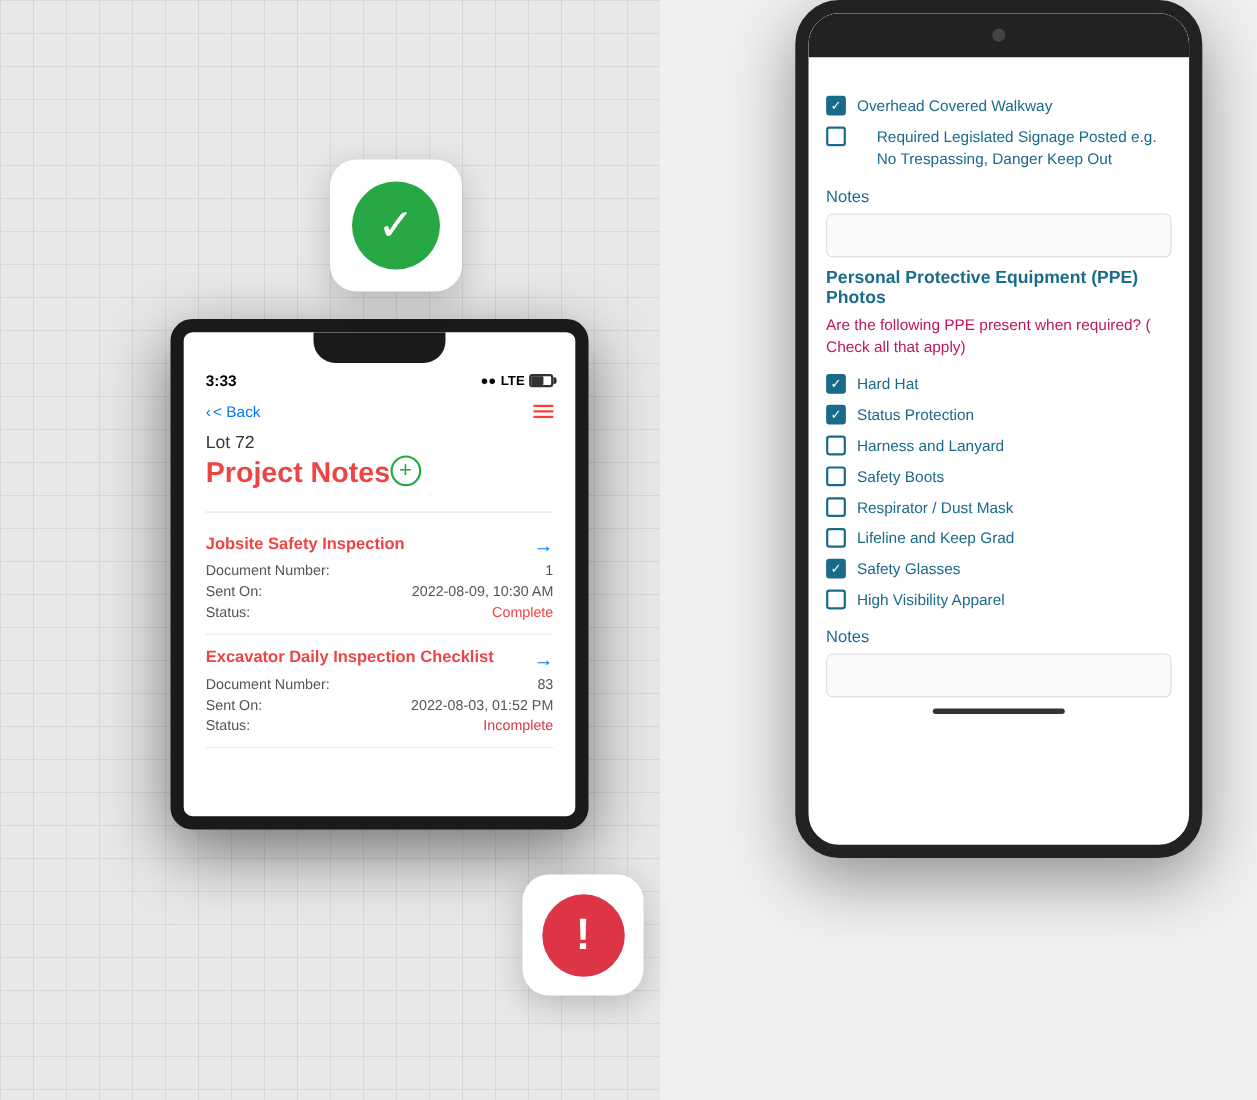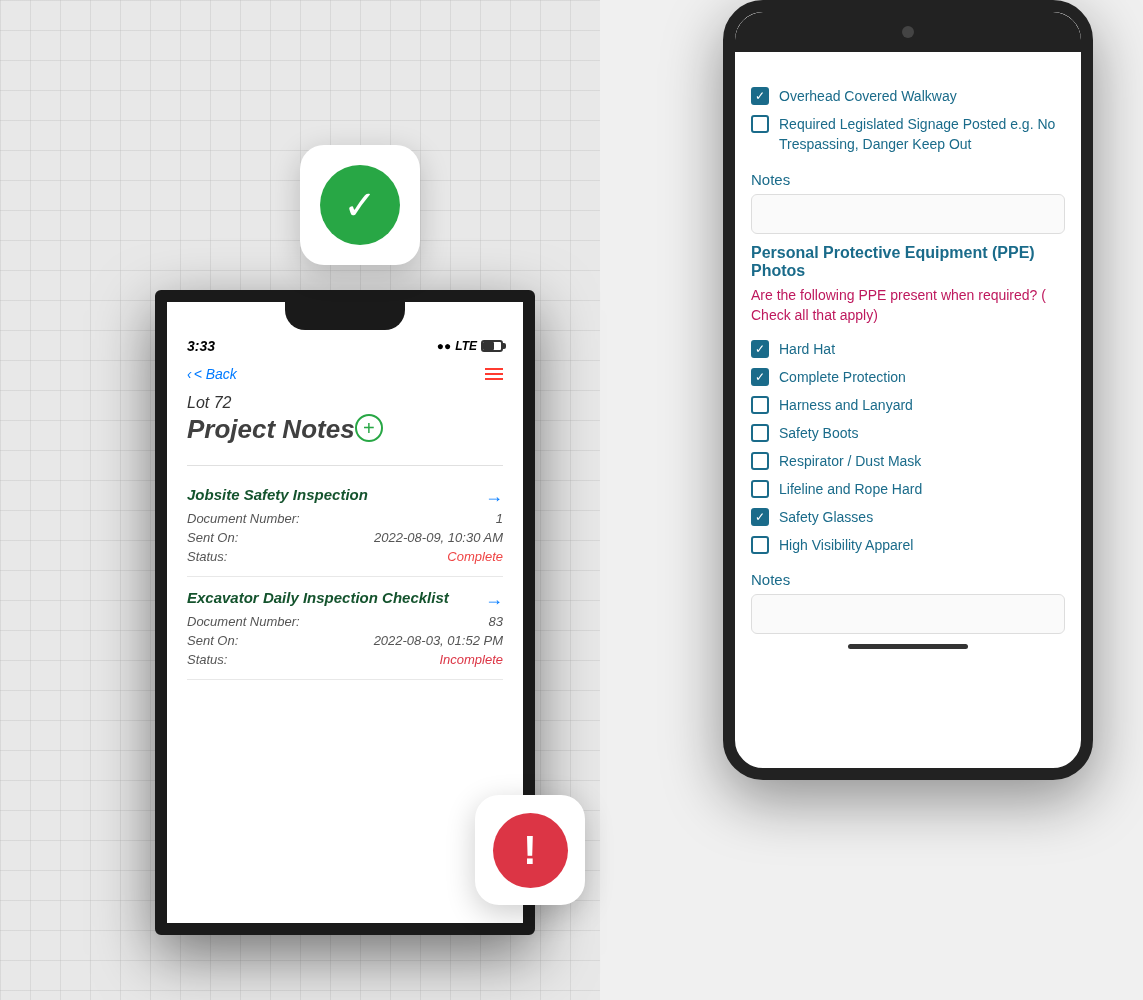--- a/index.html
+++ b/index.html
@@ -43,27 +43,26 @@
       overflow-y: auto;
       height: 100%;
     }
 
     
     .phone-left {
       position: absolute;
       top: 290px;
       left: 155px;
       width: 380px;
-      height: 645px;
+      height: 464px;
       background: white;
-      border-radius: 6px;
+      border-radius: 20px;
       box-shadow: 0 20px 60px rgba(0,0,0,0.5);
       overflow: hidden;
       border: 12px solid #1a1a1a;
-      font-style: italic;
     }
 
     .phone-left-notch {
       width: 120px;
       height: 28px;
       background: #1a1a1a;
       border-radius: 0 0 20px 20px;
       margin: 0 auto;
     }
 
@@ -144,21 +143,21 @@
     .page-title-small {
       font-size: 16px;
       font-weight: 400;
       color: #333;
       margin-top: 4px;
     }
 
     .page-title-large {
       font-size: 26px;
       font-weight: 700;
-      color: #404040;
+      color: #ef4444;
       margin-top: 2px;
       margin-bottom: 12px;
     }
 
     .divider {
       height: 1px;
       background: #e0e0e0;
       margin: 8px 0;
     }
 
@@ -169,21 +168,21 @@
 
     .list-item-header {
       display: flex;
       justify-content: space-between;
       align-items: flex-start;
     }
 
     .list-item-title {
       font-size: 15px;
       font-weight: 600;
-      color: #14532d;
+      color: #ef4444;
       flex: 1;
     }
 
     .arrow-right {
       color: #007AFF;
       font-size: 18px;
       margin-left: 8px;
     }
 
     .list-item-row {
@@ -323,21 +322,21 @@
 
     .checkbox-box.checked {
       background: #1a6b8a;
       color: white;
       font-size: 12px;
     }
 
     .signage-item {
       display: flex;
       align-items: flex-start;
-      gap: 10px;
+      gap: 28px;
       padding: 5px 0;
       font-size: 14px;
       color: #1a6b8a;
     }
 
     .signage-text {
       line-height: 1.4;
     }
 
     .covered-walkway {
@@ -409,37 +408,37 @@
 
     <div class="ppe-question">Are the following PPE present when required? ( Check all that apply)</div>
 
     <div>
       <div class="checkbox-item">
         <div class="checkbox-box checked">✓</div>
         <span>Hard Hat</span>
       </div>
       <div class="checkbox-item">
         <div class="checkbox-box checked">✓</div>
-        <span>Complete Protection</span>
+        <span>Status Protection</span>
       </div>
       <div class="checkbox-item">
         <div class="checkbox-box"></div>
         <span>Harness and Lanyard</span>
       </div>
       <div class="checkbox-item">
         <div class="checkbox-box"></div>
         <span>Safety Boots</span>
       </div>
       <div class="checkbox-item">
         <div class="checkbox-box"></div>
         <span>Respirator / Dust Mask</span>
       </div>
       <div class="checkbox-item">
         <div class="checkbox-box"></div>
-        <span>Lifeline and Rope Hard</span>
+        <span>Lifeline and Keep Grad</span>
       </div>
       <div class="checkbox-item">
         <div class="checkbox-box checked">✓</div>
         <span>Safety Glasses</span>
       </div>
       <div class="checkbox-item">
         <div class="checkbox-box"></div>
         <span>High Visibility Apparel</span>
       </div>
     </div>

